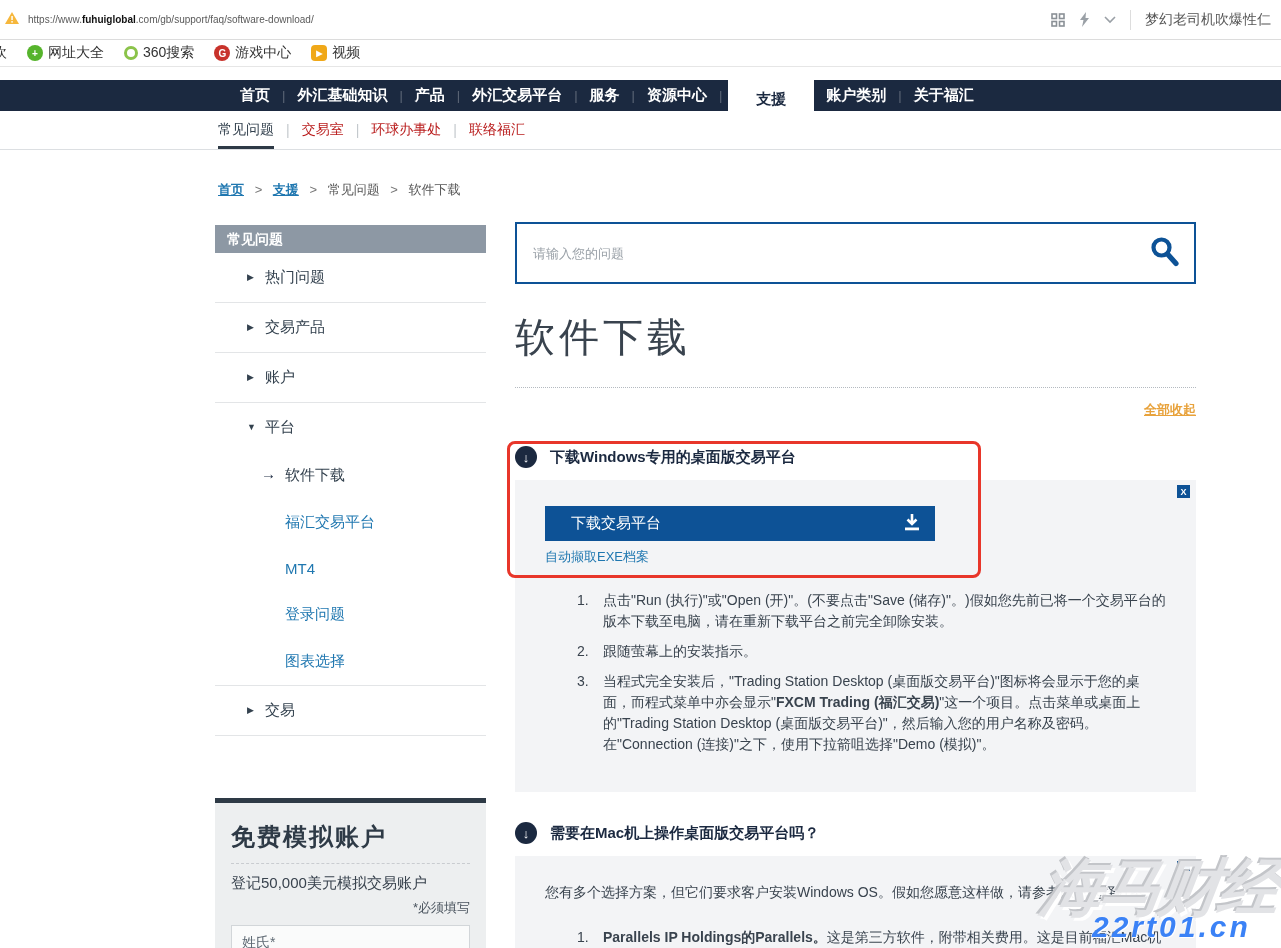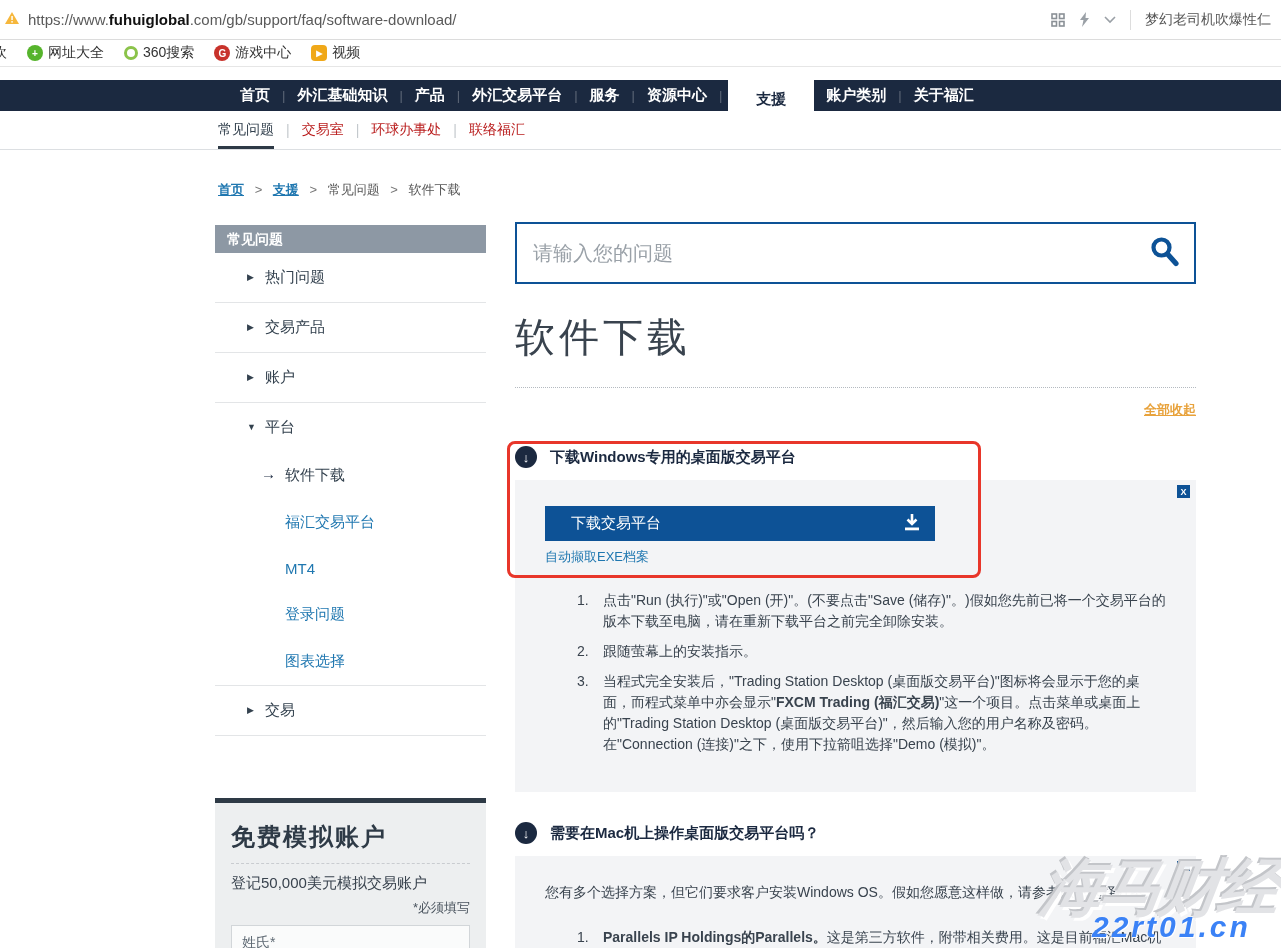--- a/index.html
+++ b/index.html
@@ -2,21 +2,21 @@
 <html><head>
 <meta charset="utf-8">
 <style>
   * { margin:0; padding:0; box-sizing:border-box; }
   body { font-family:"Liberation Sans", sans-serif; background:#fff; }
   .page { position:relative; width:1281px; height:948px; background:#fff; overflow:hidden; }
 
   
   .urlbar { height:40px; border-bottom:1px solid #dcdcdc; display:flex; align-items:center; padding:0 10px 0 4px; background:#fff; }
   .warn-icon { margin-right:8px; flex-shrink:0; }
-  .url-text { font-size:15px; color:#5a5a5a; white-space:nowrap; }
+  .url-text { font-size:10px; color:#5a5a5a; white-space:nowrap; }
   .url-text b { color:#111; }
   .urlbar-right { margin-left:auto; display:flex; align-items:center; gap:14px; white-space:nowrap; }
   .chrome-ic { display:inline-flex; align-items:center; color:#9aa0a6; }
   .vdiv { width:1px; height:20px; background:#ddd; }
   .topbar-right-text { font-size:14px; color:#555; overflow:hidden; }
 
   .bookmarks { height:27px; border-bottom:1px solid #e6e6e6; display:flex; align-items:center; gap:20px; padding-left:0; font-size:14px; color:#333; background:#fff; }
   .bm-item { display:flex; align-items:center; gap:5px; cursor:pointer; }
   .bm-partial { margin-left:-7px; }
   .bmi { width:16px; height:16px; border-radius:50%; display:inline-flex; align-items:center; justify-content:center; font-size:10px; color:#fff; font-weight:bold; flex-shrink:0; }
@@ -56,21 +56,21 @@
   .demo-title { font-size:24px; font-weight:bold; color:#2e3a46; letter-spacing:2px; padding:4px 0 10px; }
   .demo-dash { border-bottom:1px dashed #c9ccd0; margin-bottom:10px; }
   .demo-sub { font-size:15px; color:#39434e; }
   .demo-req { text-align:right; font-size:13px; color:#4a545e; margin:6px 0 8px; }
   .demo-input { display:block; width:100%; height:34px; border:1px solid #d2d6d9; background:#fafbfb; padding:0 10px; font-size:14px; color:#333; margin-bottom:13px; outline:none; }
   .demo-input::placeholder { color:#5f6a74; }
 
   
   .content { position:absolute; left:515px; top:222px; width:681px; }
   .searchbox { border:2px solid #0d5296; height:62px; display:flex; align-items:center; padding:0 14px 0 16px; background:#fff; }
-  .search-input { flex:1; border:none; outline:none; font-size:20px; color:#a21caf; background:transparent; }
+  .search-input { flex:1; border:none; outline:none; font-size:13px; color:#a21caf; background:transparent; }
   .search-input::placeholder { color:#9aa1a8; }
   .page-title { margin-top:26px; font-size:40px; color:#39434e; font-weight:400; letter-spacing:4px; }
   .dotted-div { margin-top:22px; border-bottom:1px dotted #b4bac0; }
   .collapse-row { text-align:right; margin-top:12px; height:16px; }
   .collapse-link { font-size:13px; font-weight:bold; color:#e8a23b; text-decoration:underline; cursor:pointer; }
 
   .faq-head { display:flex; align-items:center; gap:13px; margin-top:30px; }
   .faq-circle { width:22px; height:22px; border-radius:50%; background:#1b2940; color:#fff; display:flex; align-items:center; justify-content:center; font-size:13px; font-weight:bold; flex-shrink:0; }
   .faq-title { font-size:15px; font-weight:bold; color:#1b2940; }
   .faq-panel { background:#f3f4f6; margin-top:12px; padding:26px 30px 28px; position:relative; }

